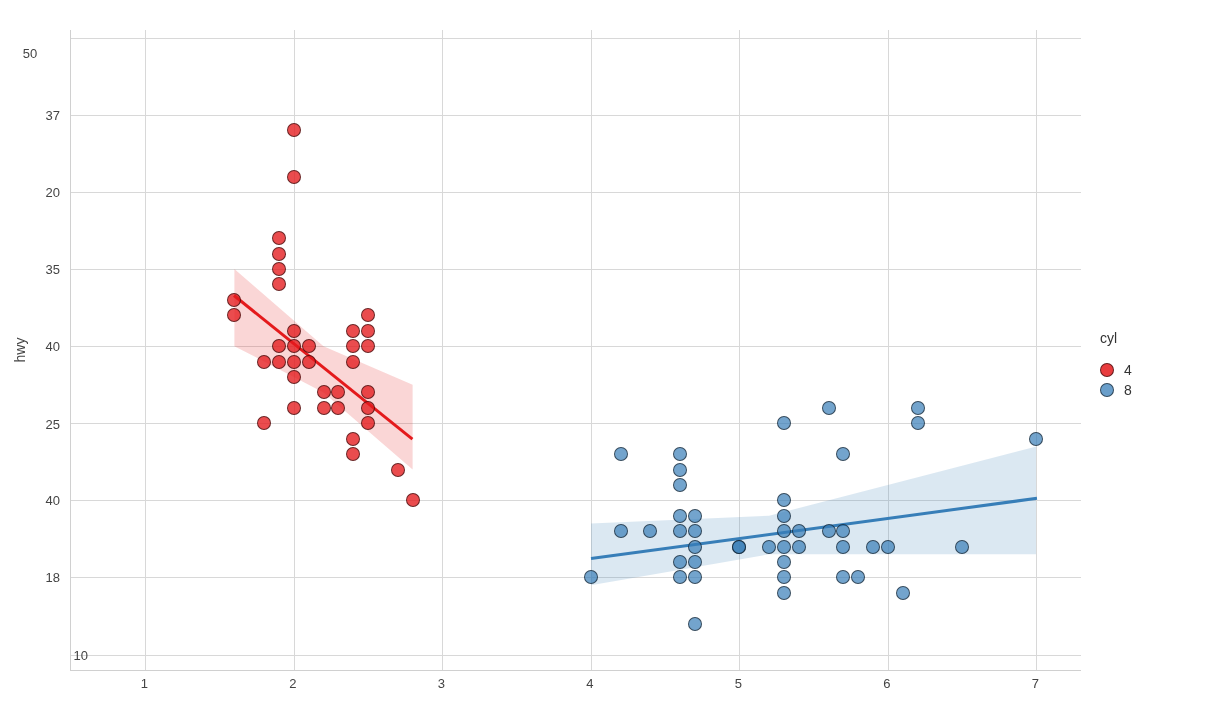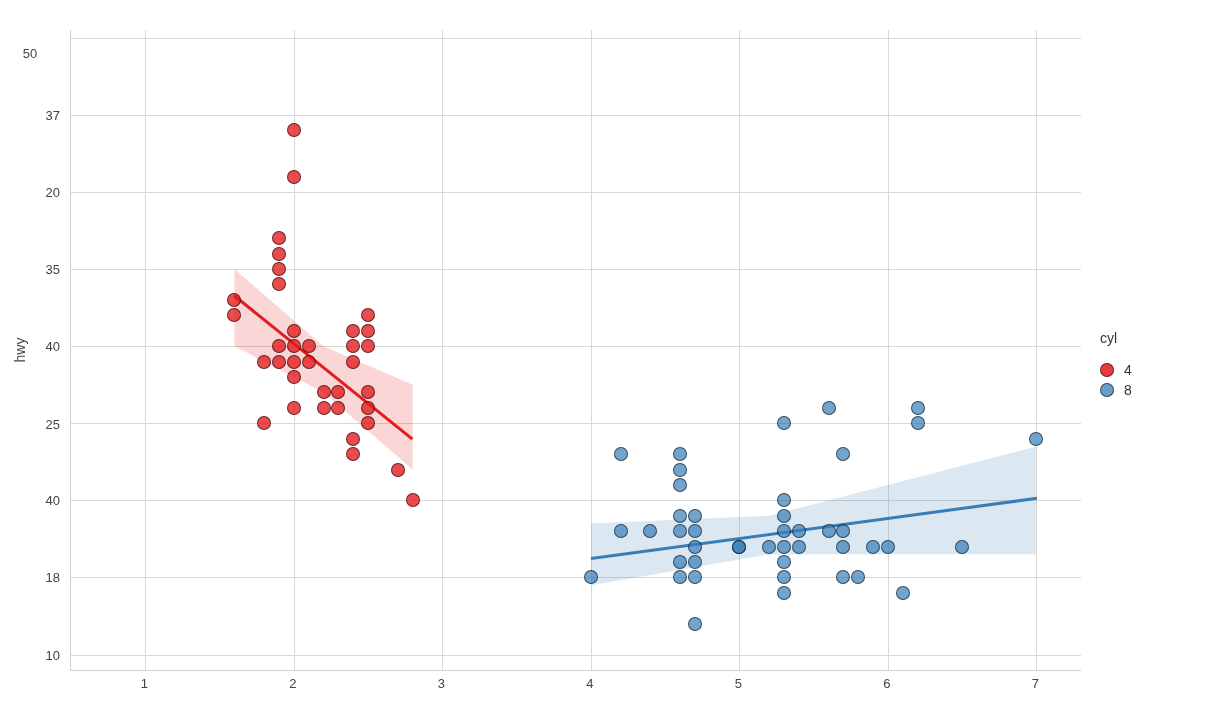--- a/index.html
+++ b/index.html
@@ -150,21 +150,21 @@
       <span>8</span>
     </div>
   </div>
 <div class="xtick" style="left: 144.265px;">1</div>
     <div class="xtick" style="left: 292.794px;">2</div>
     <div class="xtick" style="left: 441.324px;">3</div>
     <div class="xtick" style="left: 589.853px;">4</div>
     <div class="xtick" style="left: 738.382px;">5</div>
     <div class="xtick" style="left: 886.912px;">6</div>
     <div class="xtick" style="left: 1035.44px;">7</div>
-    <div class="ytick" style="top: 654.578px;">10</div>
+    <div class="ytick" style="top: 654.578px; margin-left: 28px;">10</div>
     <div class="ytick" style="top: 577.47px;">18</div>
     <div class="ytick" style="top: 500.361px;">40</div>
     <div class="ytick" style="top: 424px;">25</div>
     <div class="ytick" style="top: 346.145px;">40</div>
     <div class="ytick" style="top: 269.036px;">35</div>
     <div class="ytick" style="top: 191.928px;">20</div>
     <div class="ytick" style="top: 114.819px;">37</div>
     <div class="ytick" style="top: 53px; text-align: center;">50</div>
   </div>
 

